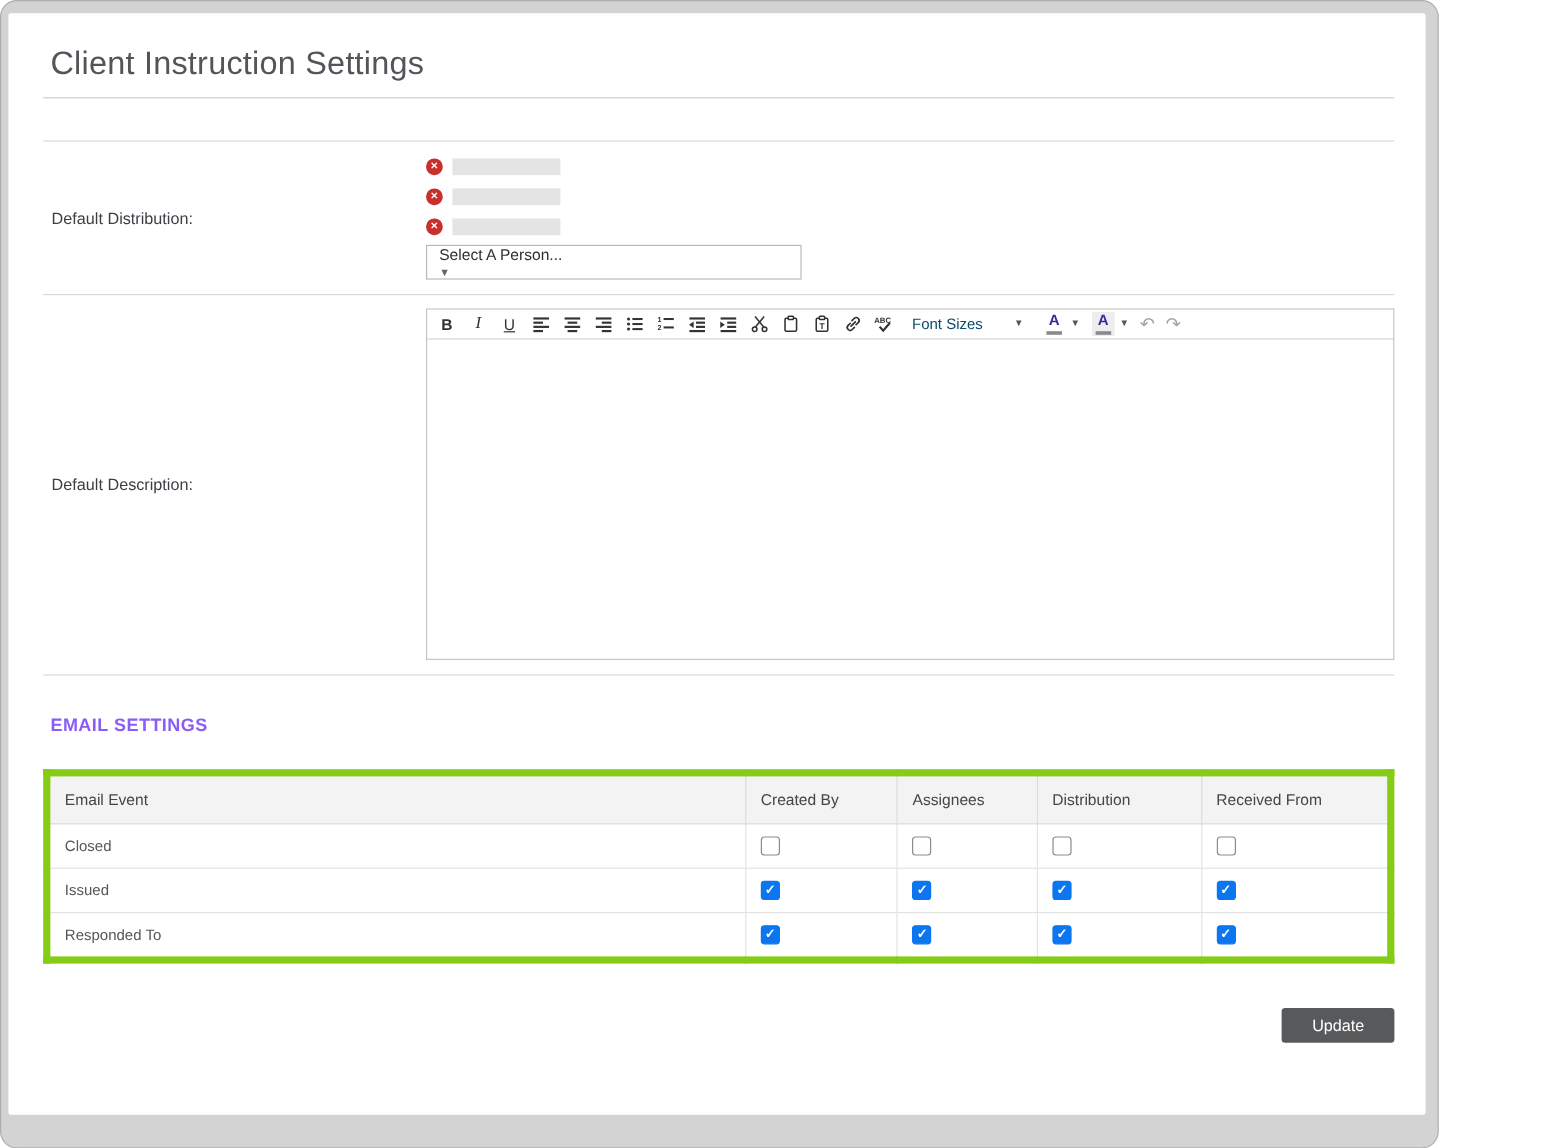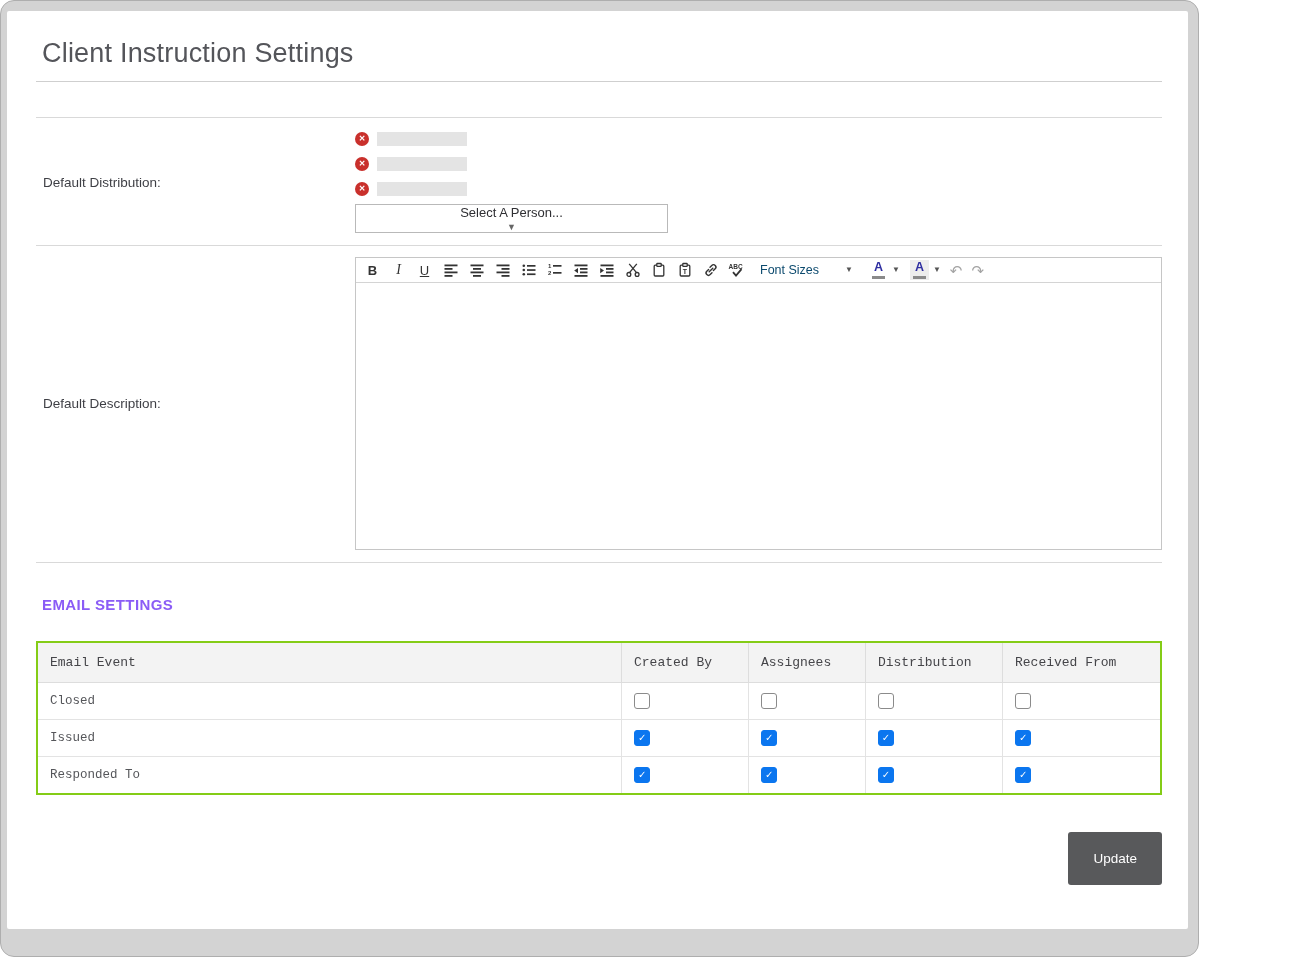--- a/index.html
+++ b/index.html
@@ -17,21 +17,21 @@
   .row-distribution{padding:14px 0 12px;}
   .row-due{padding:11px 0;}
   .row-description{padding:11px 0 12px;}
 
   
   .chips{display:flex;flex-direction:column;gap:11px;margin-bottom:8px;}
   .chip{display:flex;align-items:center;gap:8px;height:14px;}
   .remove-icon{width:14px;height:14px;border-radius:50%;background:#c9302c;color:#fff;font-size:8px;font-weight:bold;display:flex;align-items:center;justify-content:center;cursor:pointer;line-height:1;}
   .redacted{width:90px;height:14px;background:#e4e4e4;}
 
-  .select-box{width:313px;height:29px;border:1px solid #b9b9b9;display:flex;align-items:center;justify-content:space-between;padding:0 10px;box-sizing:border-box;background:#fff;cursor:pointer;flex-direction:column;}
+  .select-box{width:313px;height:29px;border:1px solid #b9b9b9;display:flex;justify-content:space-between;padding:0 10px;box-sizing:border-box;background:#fff;cursor:pointer;flex-direction:column;}
   .select-box .sel-text{font-size:13px;color:#2f2f33;}
   .caret{font-size:9px;color:#666;line-height:1;}
 
   
   .due-wrap{display:flex;align-items:center;gap:12px;}
   .due-input{width:55px;height:28px;border:1px solid #b9b9b9;font-size:13px;color:#2f2f33;padding:0 0 0 9px;box-sizing:border-box;font-family:"Liberation Sans",sans-serif;}
   .due-suffix{font-size:13.5px;color:#3e3f45;}
 
   
   .editor{width:912px;border:1px solid #c6c6c6;background:#fff;}
@@ -47,29 +47,29 @@
   .color-a{display:flex;flex-direction:column;align-items:center;padding:1px 3px;}
   .color-a.hl{background:#ededed;}
   .color-a .a-letter{font-size:12.5px;font-weight:bold;color:#2d2da0;line-height:1.1;}
   .color-a .a-bar{width:13px;height:3px;background:#8a8a8a;margin-top:1px;}
   .color-btn .caret{margin-left:4px;font-size:8px;color:#555;}
   .history-btn{font-size:15px;color:#a3a3a3;margin-left:9px;cursor:pointer;line-height:1;}
   .editor-body{height:266px;}
 
   
   .section-heading{margin:33px 0 28px 6px;font-size:15px;font-weight:bold;color:#8b5cf6;letter-spacing:.4px;}
-  table.email-table{width:100%;border-collapse:collapse;border:2px solid #84cc16;font-family:Liberation Mono, monospace;}
+  table.email-table{width:100%;border-collapse:collapse;border:6px solid #84cc16;}
   .email-table th{background:#f3f3f3;text-align:left;font-size:13px;font-weight:400;color:#454549;padding:12px 10px 12px 12px;border:1px solid #ddd;}
   .email-table td{font-size:12.5px;color:#55565a;padding:10px 10px 10px 12px;border:1px solid #e3e3e3;height:16px;}
   .checkbox{width:16px;height:16px;border:1px solid #8b8b8b;border-radius:3px;background:#fff;display:flex;align-items:center;justify-content:center;cursor:pointer;box-sizing:border-box;font-size:11px;font-weight:bold;color:#fff;line-height:1;}
   .checkbox.checked{background:#0b76ef;border-color:#0b76ef;}
 
   
   .button-row{display:flex;justify-content:flex-end;margin-top:37px;padding-bottom:16px;}
-  .update-btn{background:#58595b;color:#fff;border:none;border-radius:3px;font-size:13.5px;padding:19px 25px;cursor:pointer;font-family:"Liberation Sans",sans-serif;}
+  .update-btn{background:#58595b;color:#fff;border:none;border-radius:3px;font-size:13.5px;padding:7px 25px;cursor:pointer;font-family:"Liberation Sans",sans-serif;}
   svg{display:block;}
 </style>
 </head>
 <body>
 
 <div class="frame">
   <div class="card">
     <div class="content">
 
       <div class="page-title">Client Instruction Settings</div>

